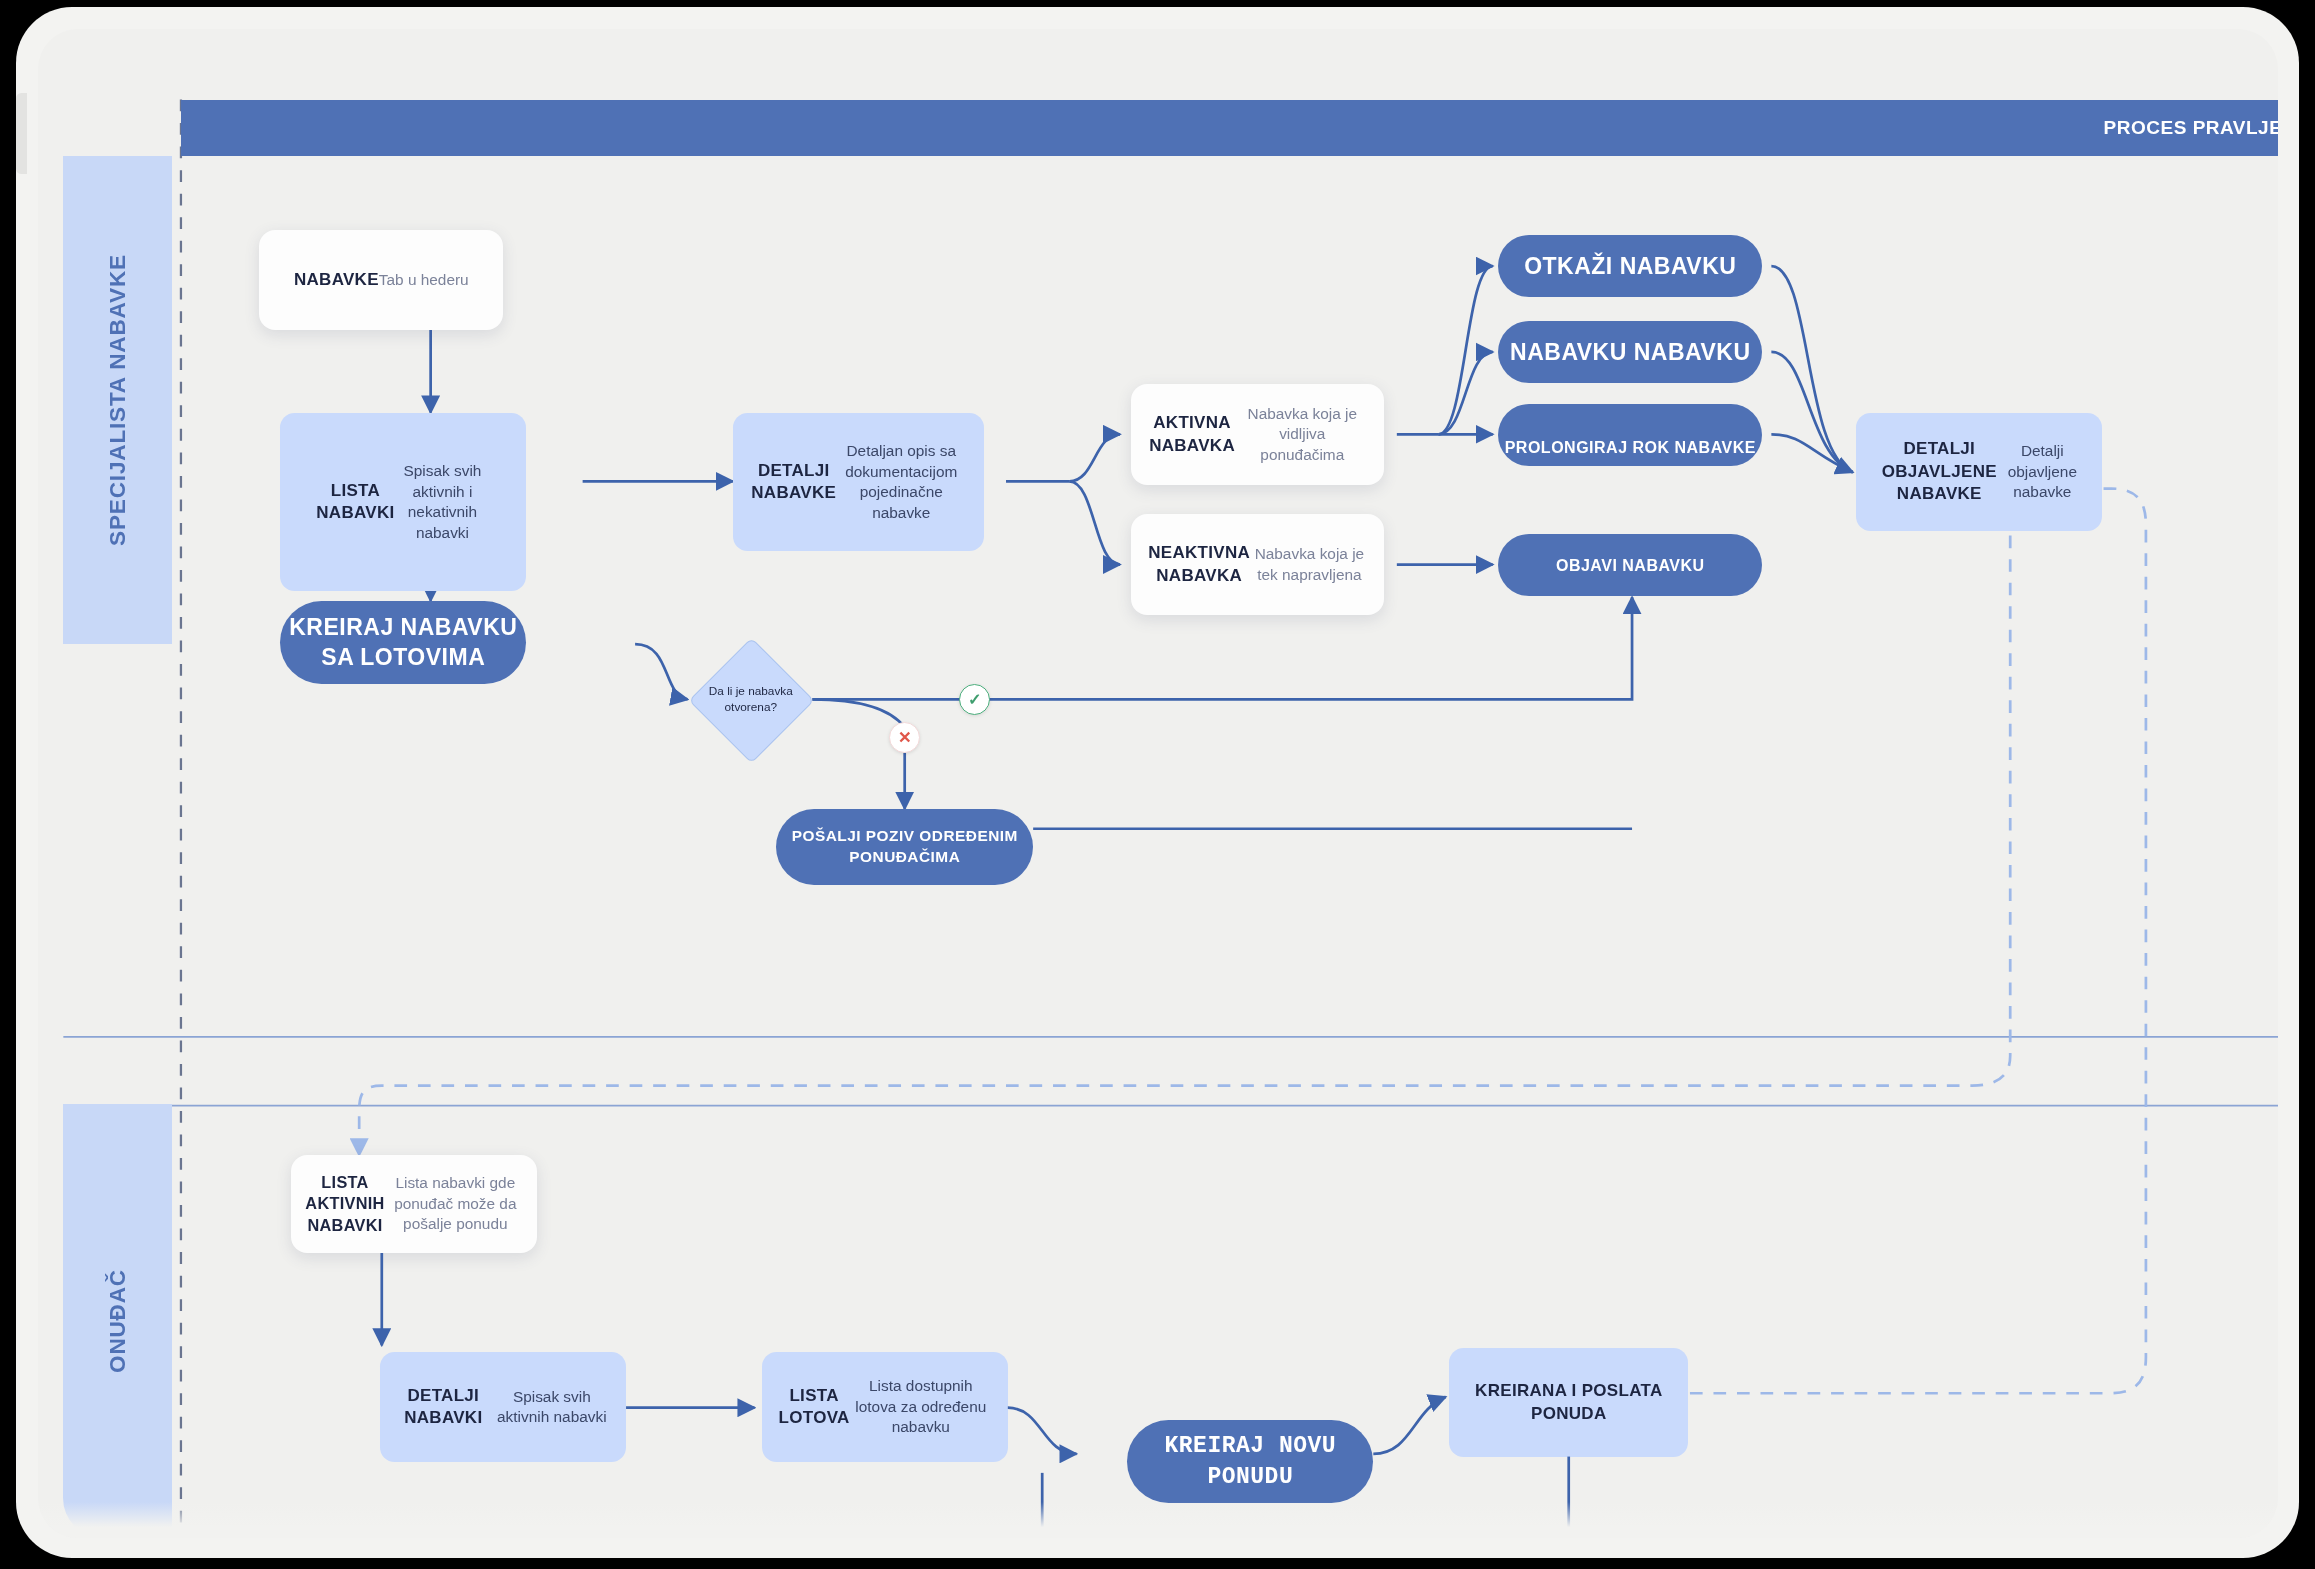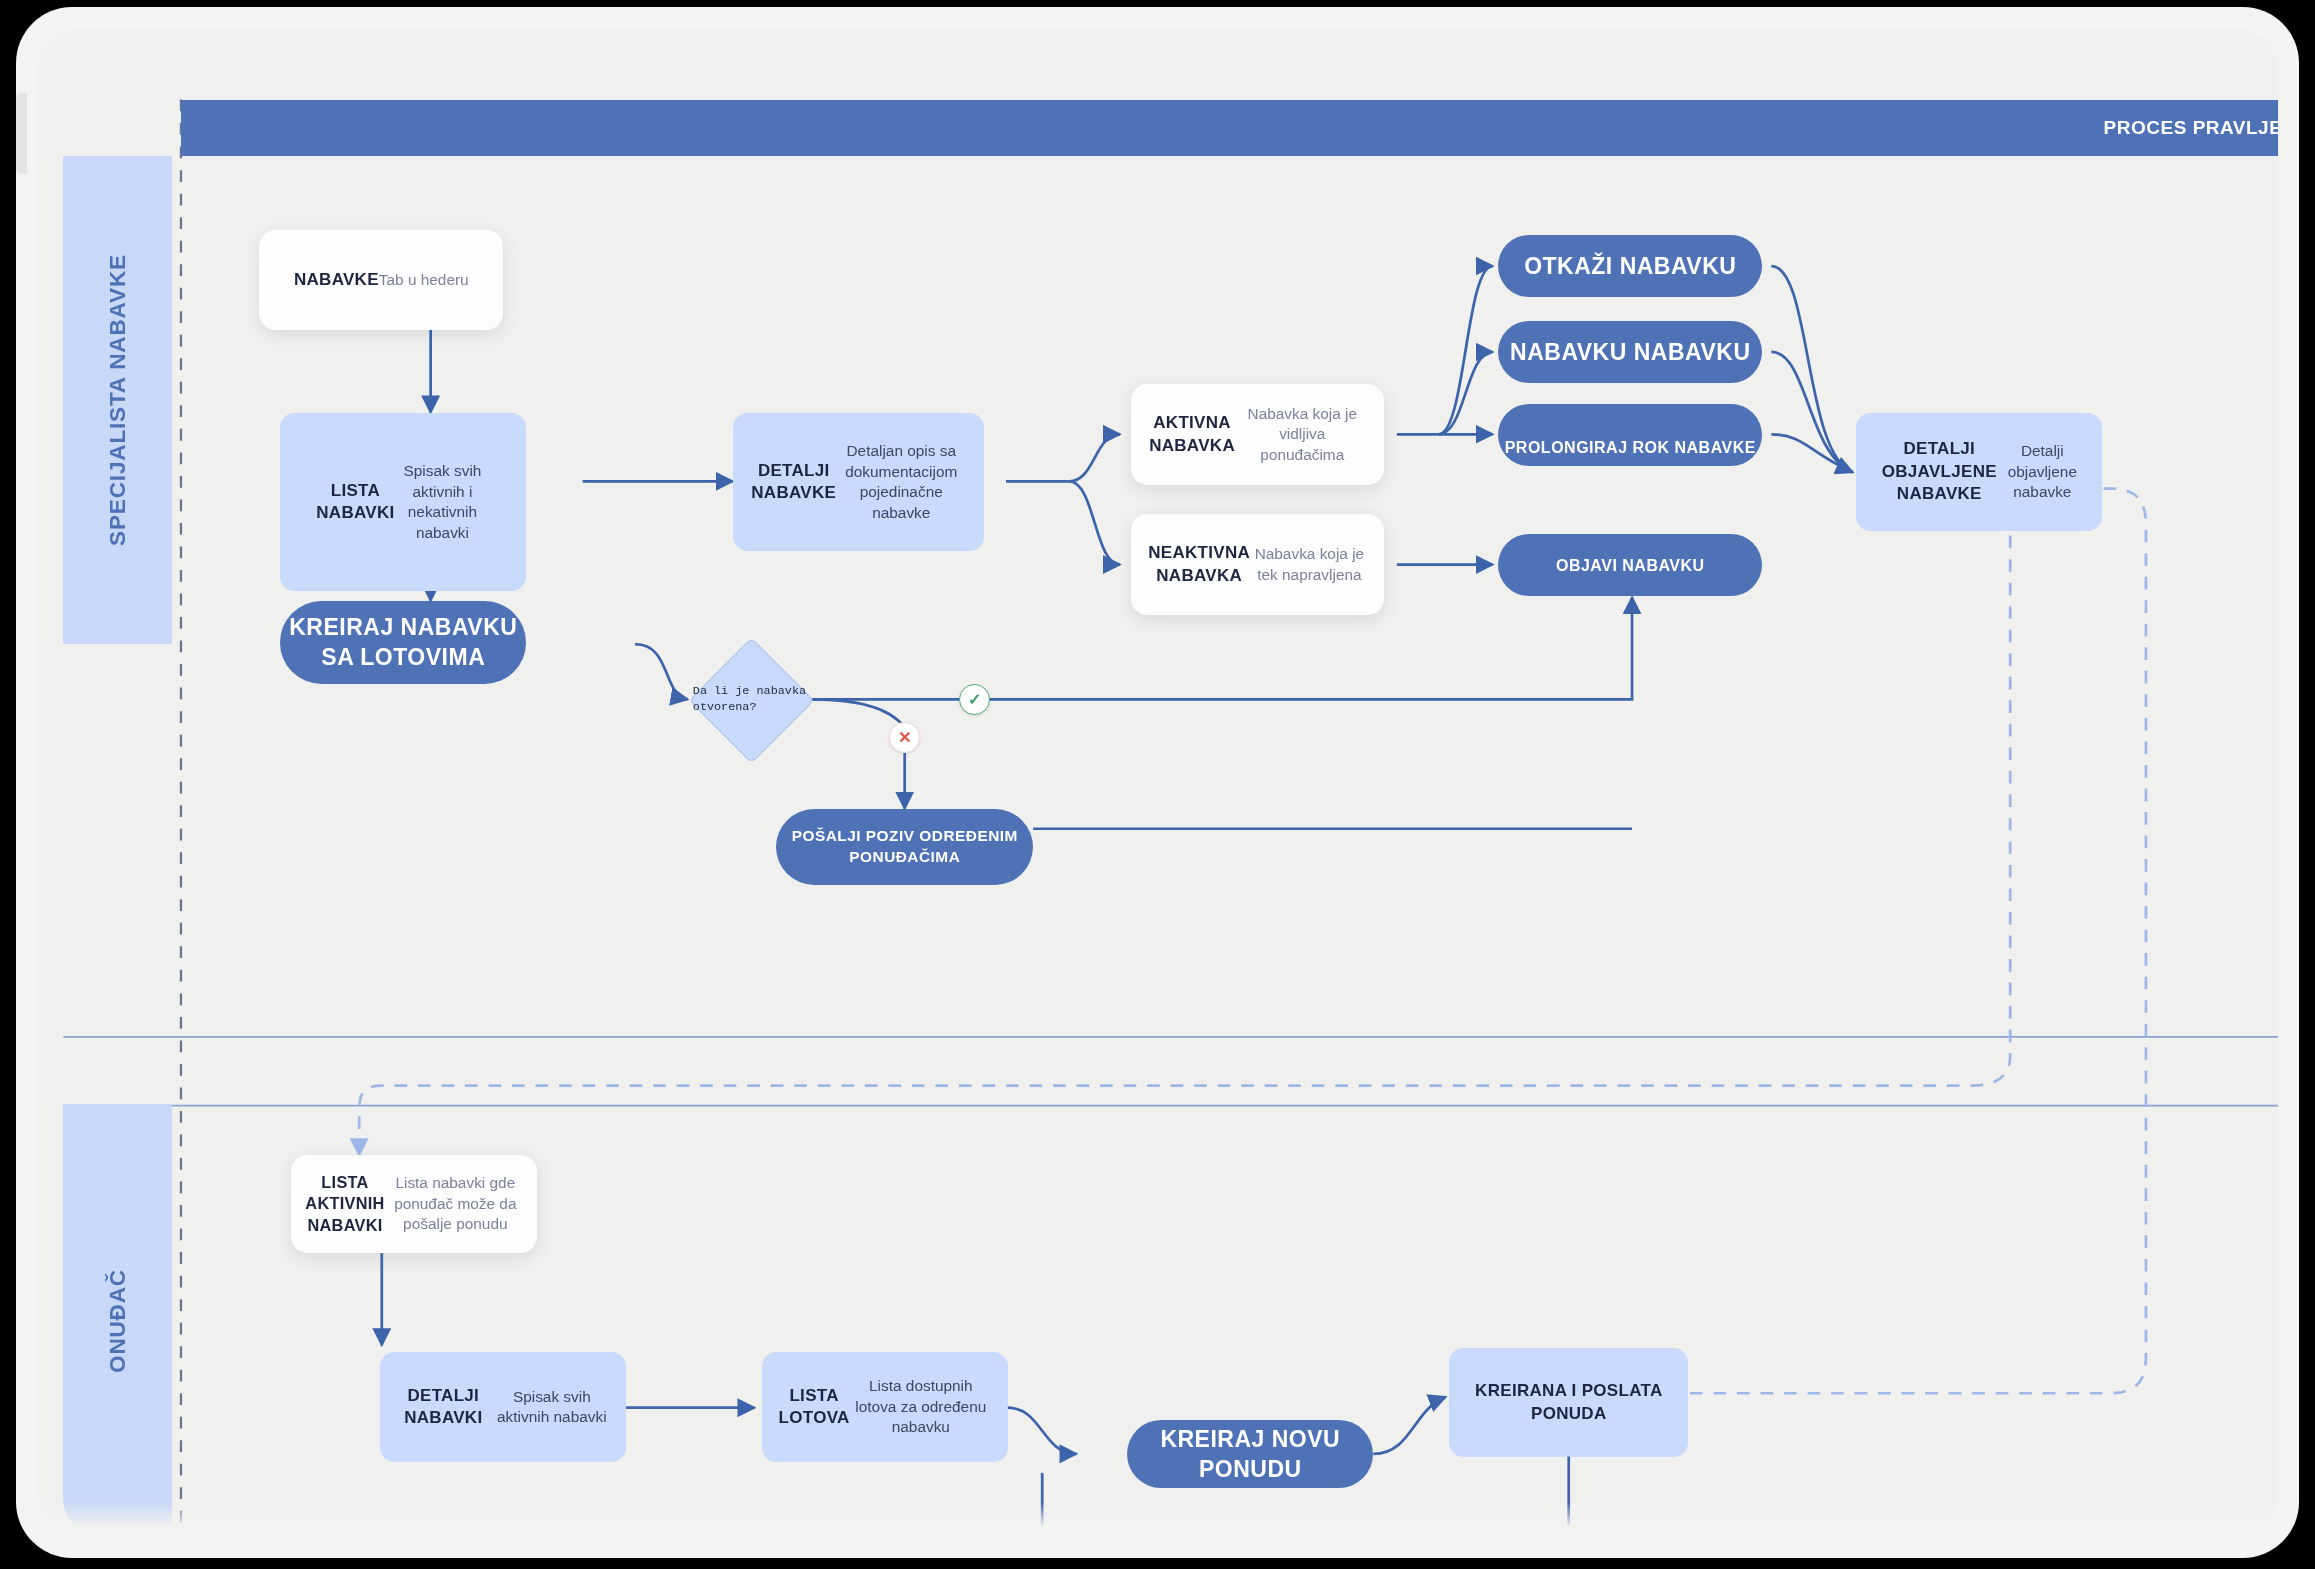--- a/index.html
+++ b/index.html
@@ -99,22 +99,22 @@
     position:absolute; left:650px; top:608px; width:125px; height:125px;
   }
   #decision-nabavka-otvorena .dia{
     position:absolute; left:50%; top:50%; width:89px; height:89px;
     margin:-44px 0 0 -44px;
     background:#c9dafc; border:0.9px solid #a9c2ef;
     transform:rotate(45deg); border-radius:6.3px;
   }
   #decision-nabavka-otvorena .dlabel{
     position:absolute; left:50%; top:50%; transform:translate(-50%,-50%);
-    width:116px; text-align:left;
-    color:#1d2541; font-size:11.8px; line-height:1.35; font-weight:500;font-family:Liberation Mono, monospace;
+    width:116px; text-align:center;
+    color:#1d2541; font-size:11.8px; line-height:1.35; font-weight:500;
   }
 
   
   .marker{
     position:absolute; width:31px; height:31px; border-radius:50%;
     background:#ffffff; display:flex; align-items:center; justify-content:center;
     font-size:16.3px; font-weight:bold;
     box-shadow:0 0.9px 3.6px rgba(0,0,0,.10);
   }
   #marker-yes{ border:1.8px solid #4caf7d; color:#3f9e6e; }
@@ -285,21 +285,21 @@
       <div class="node lightbox" style="left:342px; top:1323px; width:246px; height:110px; padding:0 14.5px;">
         <span class="t">DETALJI NABAVKI</span>
         <span class="s">Spisak svih aktivnih nabavki</span>
       </div>
 
       <div class="node lightbox" style="left:724px; top:1323px; width:246px; height:110px; padding:0 16.3px;">
         <span class="t">LISTA LOTOVA</span>
         <span class="s">Lista dostupnih lotova za određenu nabavku</span>
       </div>
 
-      <div class="node pill" style="left:1089px; top:1391px; width:246px; height:68px;">
+      <div class="node pill" style="left:1089px; top:1391px; width:246px; height:83px;font-family:Liberation Mono, monospace;">
         <span class="t">KREIRAJ  NOVU PONUDU</span>
       </div>
 
       <div class="node lightbox" style="left:1411px; top:1319px; width:239px; height:109px; padding:0 18px;">
         <span class="t">KREIRANA I POSLATA PONUDA</span>
       </div>
 
       <svg style="position:absolute;left:0;top:0;width:2240px;height:1509px;pointer-events:none;" viewBox="0 0 2476 1668" xmlns="http://www.w3.org/2000/svg">
         <g stroke="#3d63ab" stroke-width="3" fill="none">
           <path d="M380,1353 L380,1455" marker-end="url(#arrow)"></path>

